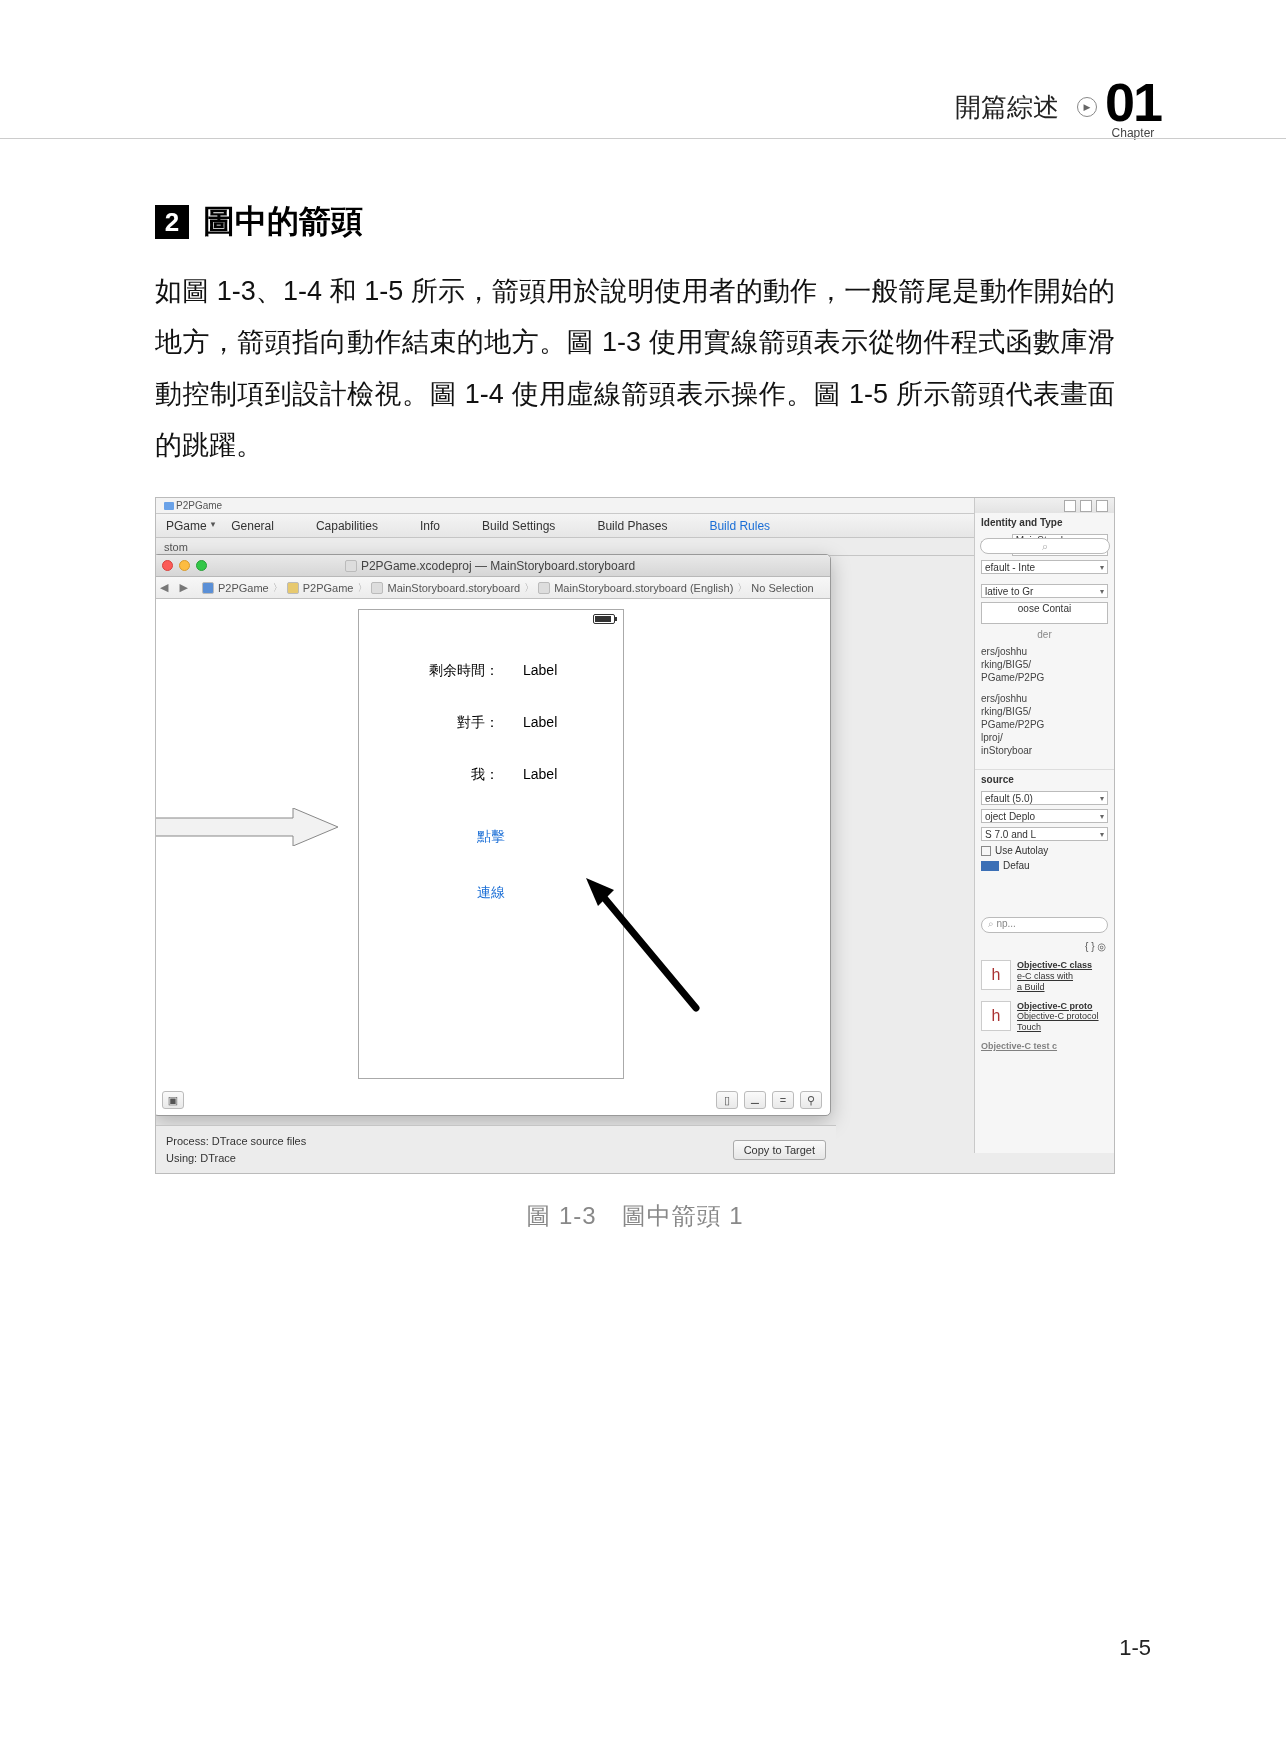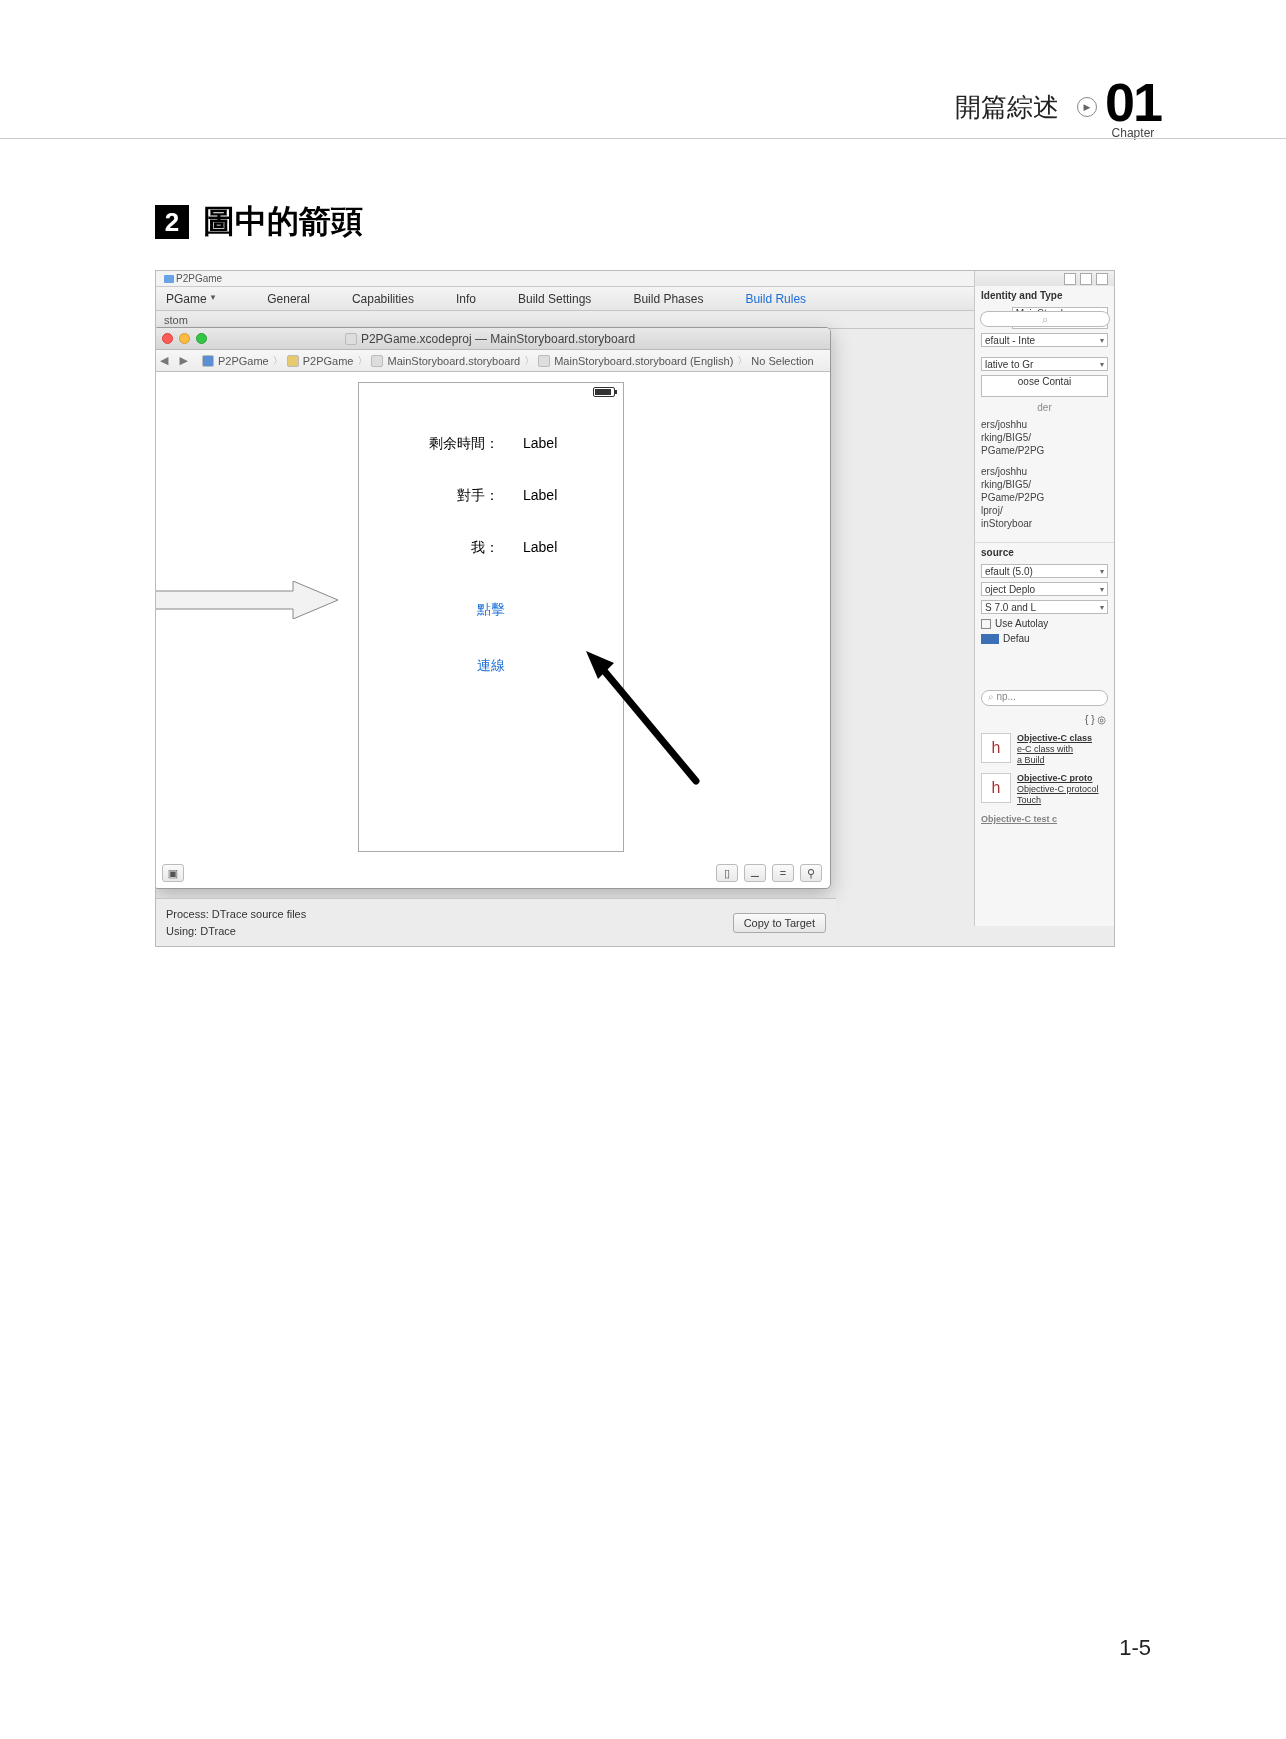--- a/index.html
+++ b/index.html
@@ -120,21 +120,21 @@
       background: linear-gradient(#f4f4f4,#e6e6e6);
       border-bottom: 1px solid #c5c5c5;
       display: flex;
       align-items: center;
       font-size: 12px;
       color: #333;
       padding: 0 10px;
     }
     .tab-strip .tab { margin-right: 42px; }
     .tab-strip .tab.active { color: #1a6ed6; }
-    .tab-strip .proj-name { color: #333; margin-right: 52px; display:flex; align-items:flex-start; gap:4px;}
+    .tab-strip .proj-name { color: #333; margin-right: 16px; display:flex; align-items:flex-start; gap:4px;}
     .tab-strip .arrow-down { font-size: 9px; color:#555; }
     .below-line {
       height: 18px;
       border-bottom: 1px solid #c5c5c5;
       font-size: 11px;
       color: #555;
       padding-left: 8px;
       display: flex;
       align-items: center;
     }
@@ -335,20 +335,21 @@
     <div class="chapter-label">Chapter</div>
   </span>
 </div>
 <div class="header-rule"></div>
 
 <div class="content">
   <div class="section-heading">
     <span class="num-badge">2</span>
     <span class="section-title">圖中的箭頭</span>
   </div>
+  <p class="body-text">如圖 1-3、1-4 和 1-5 所示，箭頭用於說明使用者的動作，一般箭尾是動作開始的地方，箭頭指向動作結束的地方。圖 1-3 使用實線箭頭表示從物件程式函數庫滑動控制項到設計檢視。圖 1-4 使用虛線箭頭表示操作。圖 1-5 所示箭頭代表畫面的跳躍。</p>
 
   <div class="figure">
 
     <div class="proj-nav">
       <span class="mini-folder"></span>
       <span>P2PGame</span>
     </div>
 
     <div class="tab-strip">
       <span class="proj-name">
@@ -554,15 +555,16 @@
     </div>
 
     <div style="position:absolute;top:40px;right:4px;width:130px;">
       <div style="border:1px solid #bbb;border-radius:8px;height:16px;background:#fff;display:flex;align-items:center;justify-content:center;color:#aaa;font-size:11px;">
         <span>⌕</span>
       </div>
     </div>
 
   </div>
 
+  <div class="caption">圖 1-3　圖中箭頭 1</div>
 </div>
 
 <div class="page-number">1-5</div>
 
 </body></html>

